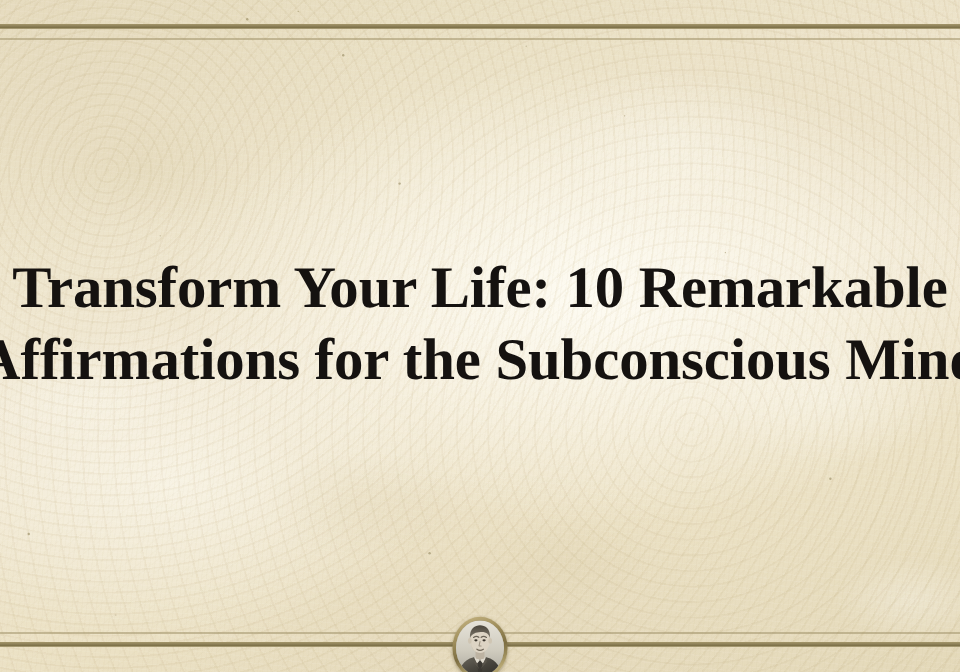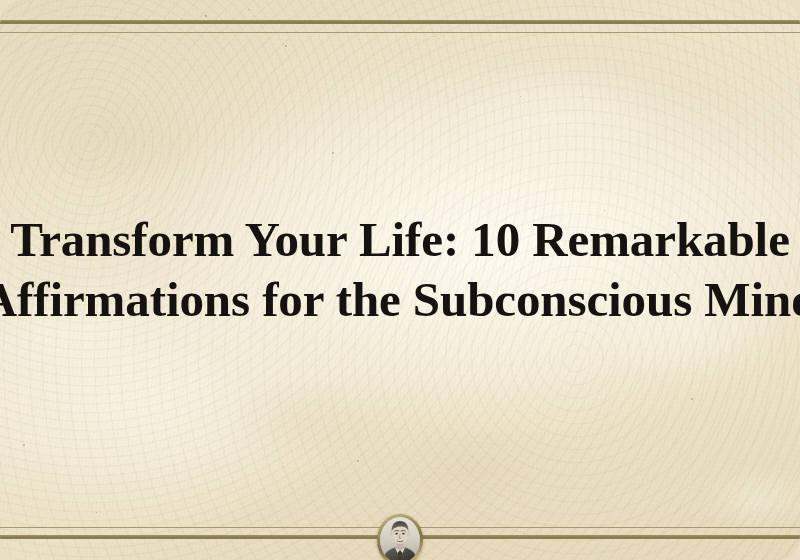--- a/index.html
+++ b/index.html
@@ -17,21 +17,20 @@
   }
 
   
   #page {
     position: absolute;
     inset: 0;
     width: 800px;
     height: 560px;
     overflow: hidden;
     background-color: #f0abfc;
-    border-radius: 24px;
   }
 
   .paper-base {
     position: absolute;
     inset: 0;
     background:
       radial-gradient(ellipse 58% 46% at 62% 44%, rgba(255,253,245,0.92) 0%, rgba(255,252,242,0.45) 42%, rgba(255,250,236,0.0) 74%),
       radial-gradient(ellipse 40% 34% at 18% 72%, rgba(255,253,246,0.55) 0%, rgba(255,251,240,0.0) 70%),
       radial-gradient(ellipse 46% 40% at 88% 16%, rgba(236,226,201,0.75) 0%, rgba(236,226,201,0.0) 72%),
       radial-gradient(ellipse 50% 42% at 6% 10%, rgba(230,219,192,0.70) 0%, rgba(230,219,192,0.0) 70%),

